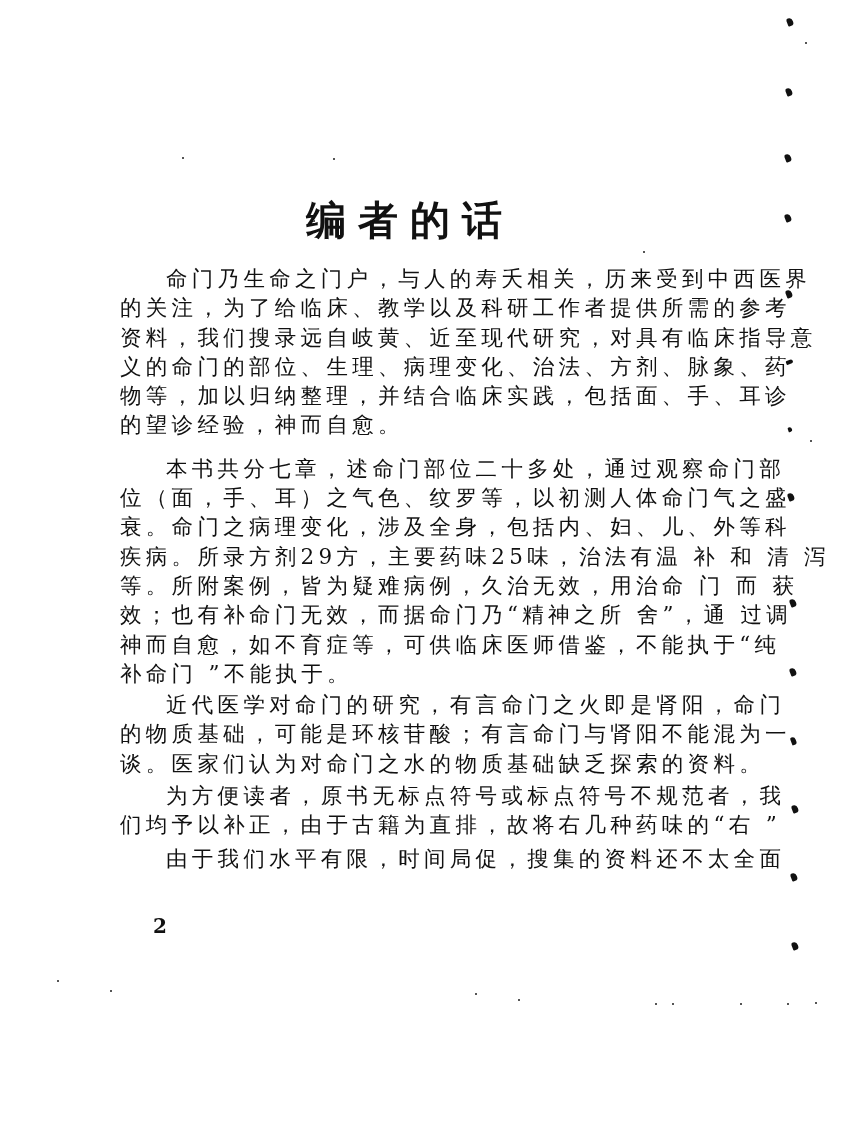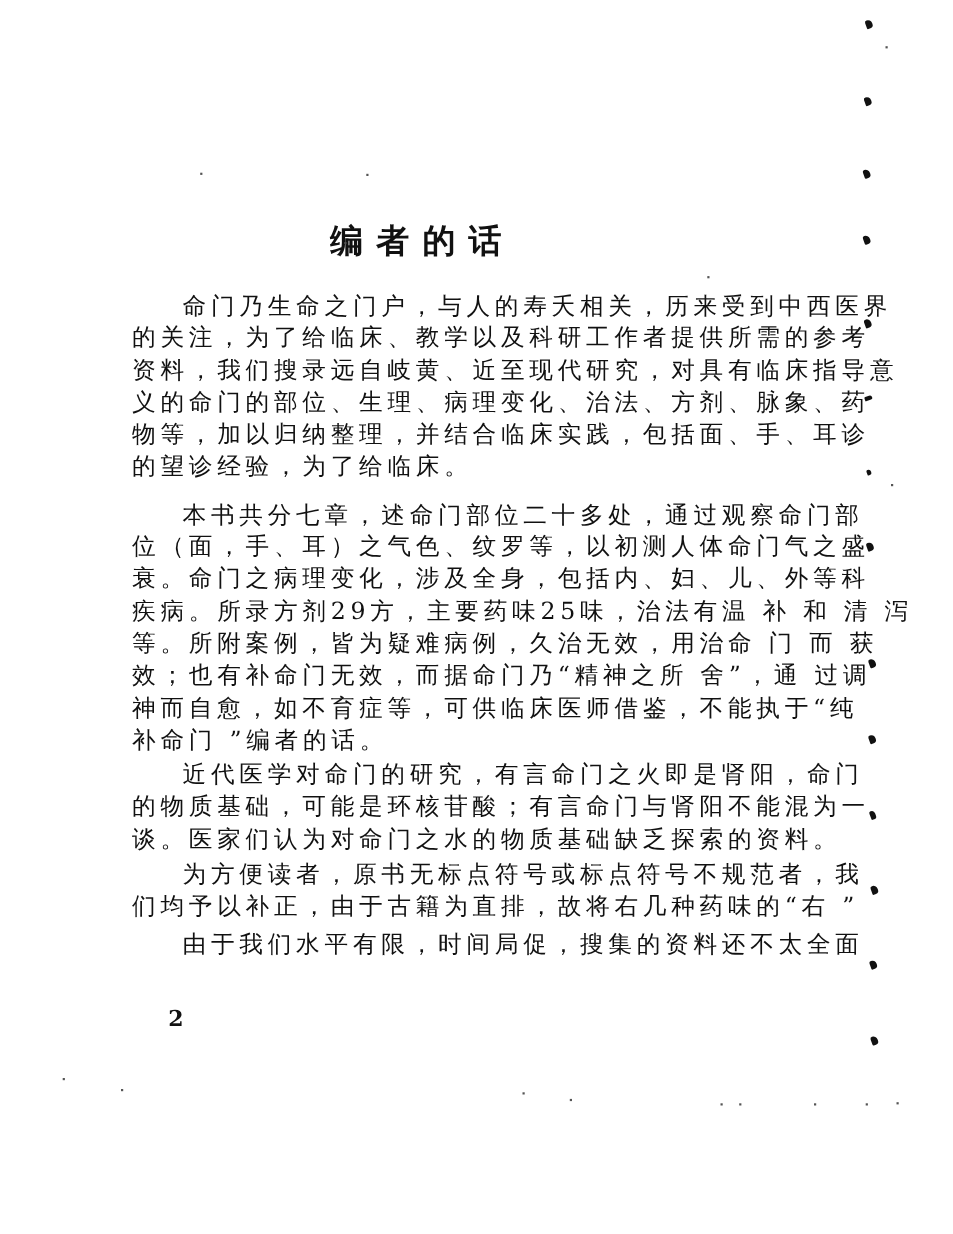--- a/index.html
+++ b/index.html
@@ -1,20 +1,20 @@
 <!DOCTYPE html>
 <html><head>
 <meta charset="utf-8">
 <style>
   html, body { margin: 0; padding: 0; background: #ffffff; }
   body { width: 866px; height: 1122px; position: relative; overflow: hidden;
          font-family: "DejaVu Serif", "Liberation Serif", serif; color: #111; }
   .page { position: absolute; left: 0; top: 0; width: 866px; height: 1122px; }
-  .title { position: absolute; left: 300px; top: 200px; width: 220px; text-align: left;
-           font-size: 30px; font-weight: bold; letter-spacing: 12px; line-height: 40px; }
+  .title { position: absolute; left: 300px; top: 200px; width: 220px; text-align: center;
+           font-size: 40px; font-weight: bold; letter-spacing: 12px; line-height: 40px; }
   .body-text { position: absolute; left: 120px; top: 264px; width: 600px; }
   .line { height: 29.3px; line-height: 29.3px; font-size: 21.5px; white-space: nowrap;
           letter-spacing: 4.3px; }
   .line.indent { padding-left: 46px; }
   .page-number { position: absolute; left: 153px; top: 914px; font-size: 20px; font-weight: bold;
                  font-family: "DejaVu Serif", serif; }
   .margin-marks { position: absolute; left: 0; top: 0; width: 866px; height: 1122px; pointer-events: none; }
   .mark { position: absolute; width: 6px; height: 8px; background: #111;
           border-radius: 2px 4px 3px 1px; transform: rotate(-20deg); }
   .speck { position: absolute; width: 2px; height: 2px; background: #555; }
@@ -27,32 +27,32 @@
   <div class="title">编者的话</div>
 
   <div class="body-text">
 
     <div class="paragraph">
       <div class="line indent">命门乃生命之门户，与人的寿夭相关，历来受到中西医界</div>
       <div class="line">的关注，为了给临床、教学以及科研工作者提供所需的参考</div>
       <div class="line">资料，我们搜录远自岐黄、近至现代研究，对具有临床指导意</div>
       <div class="line">义的命门的部位、生理、病理变化、治法、方剂、脉象、药</div>
       <div class="line">物等，加以归纳整理，并结合临床实践，包括面、手、耳诊</div>
-      <div class="line">的望诊经验，为了给临床。</div>
+      <div class="line">的望诊经验，神而自愈。</div>
     </div>
 
     <div class="paragraph" style="margin-top:14px;">
       <div class="line indent">本书共分七章，述命门部位二十多处，通过观察命门部</div>
       <div class="line">位（面，手、耳）之气色、纹罗等，以初测人体命门气之盛</div>
       <div class="line">衰。命门之病理变化，涉及全身，包括内、妇、儿、外等科</div>
       <div class="line">疾病。所录方剂29方，主要药味25味，治法有温 补 和 清 泻</div>
       <div class="line">等。所附案例，皆为疑难病例，久治无效，用治命 门 而 获</div>
       <div class="line">效；也有补命门无效，而据命门乃“精神之所 舍”，通 过调</div>
       <div class="line">神而自愈，如不育症等，可供临床医师借鉴，不能执于“纯</div>
-      <div class="line">补命门 ”编者的话。</div>
+      <div class="line">补命门 ”不能执于。</div>
     </div>
 
     <div class="paragraph" style="margin-top:2px;">
       <div class="line indent">近代医学对命门的研究，有言命门之火即是肾阳，命门</div>
       <div class="line">的物质基础，可能是环核苷酸；有言命门与肾阳不能混为一</div>
       <div class="line">谈。医家们认为对命门之水的物质基础缺乏探索的资料。</div>
     </div>
 
     <div class="paragraph" style="margin-top:3px;">
       <div class="line indent">为方便读者，原书无标点符号或标点符号不规范者，我</div>

